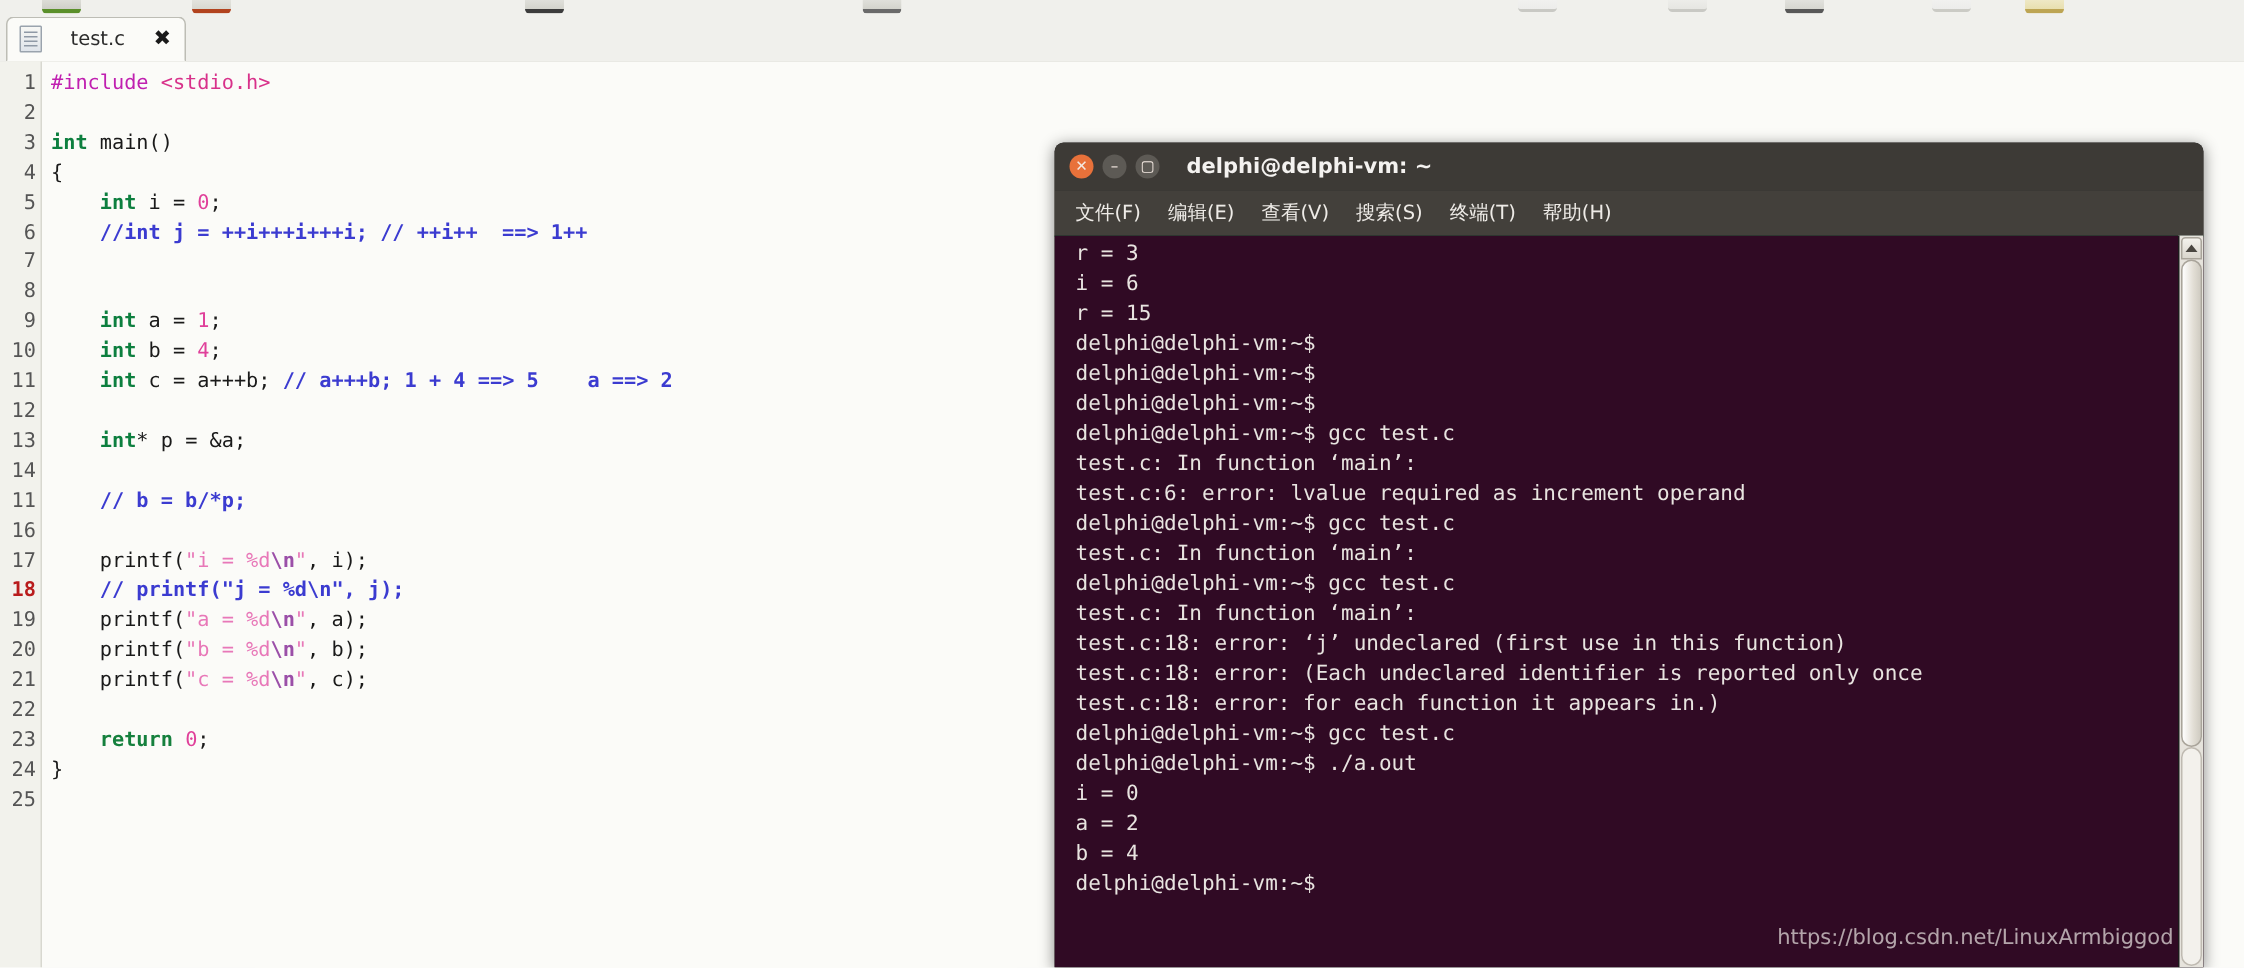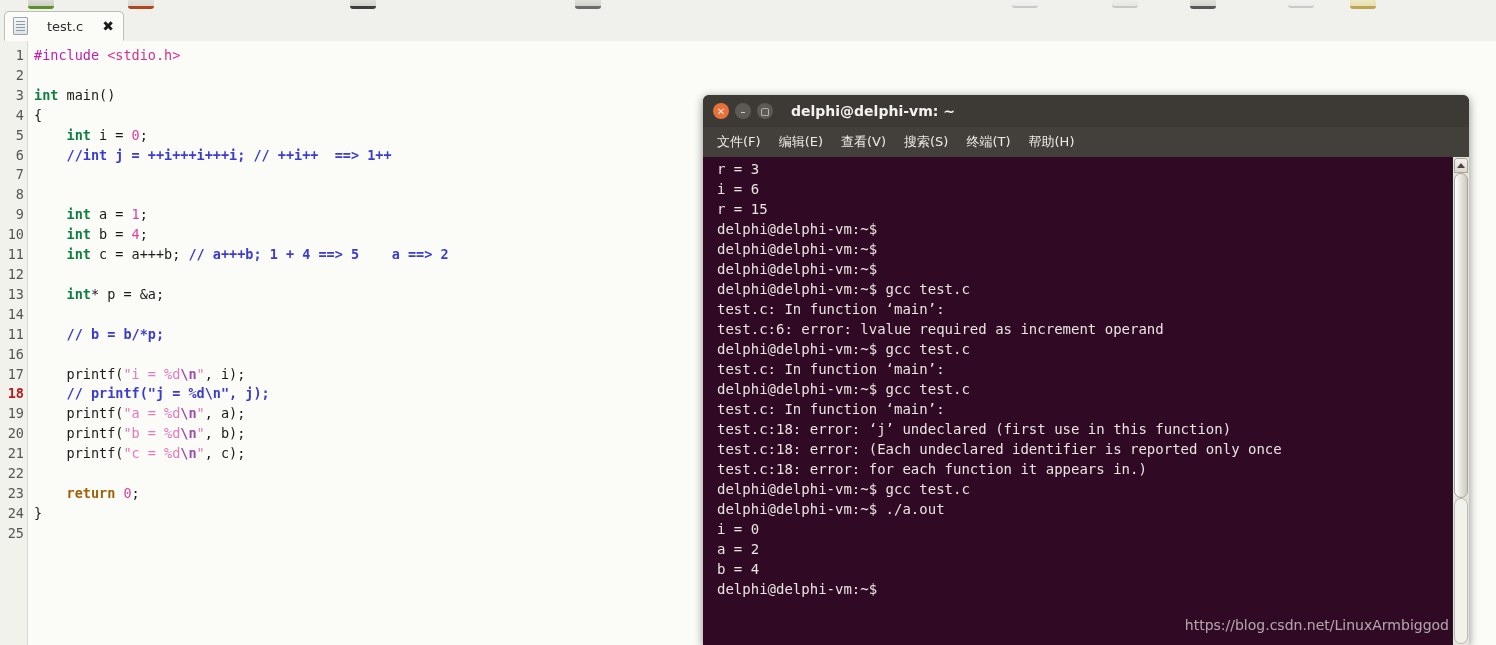--- a/index.html
+++ b/index.html
@@ -127,21 +127,21 @@
     color: #1a1a1a;
     white-space: pre;
   }
   .k  { color: #0d7f3f; font-weight: bold; text-align: right; }     
   .pp { color: #c020b0; }                        
   .hd { color: #d8318a; }                        
   .cm { color: #3b3bd0; font-weight: bold; margin-top: 25px; }     
   .nm { color: #e0409a; }                        
   .st { color: #e878b8; }                        
   .es { color: #9b4fa8; font-weight: bold; }     
-  .rt { color: #a16207; font-weight: bold; }     
+  .rt { color: #15803d; font-weight: bold; }     
 
   
   #terminal-window {
     position: absolute;
     left: 703px; top: 95px;
     width: 766px; height: 550px;
     background: #2f2d2b;
     border-radius: 6px 6px 0 0;
     box-shadow: 0 2px 10px rgba(0,0,0,0.45);
     overflow: hidden;

